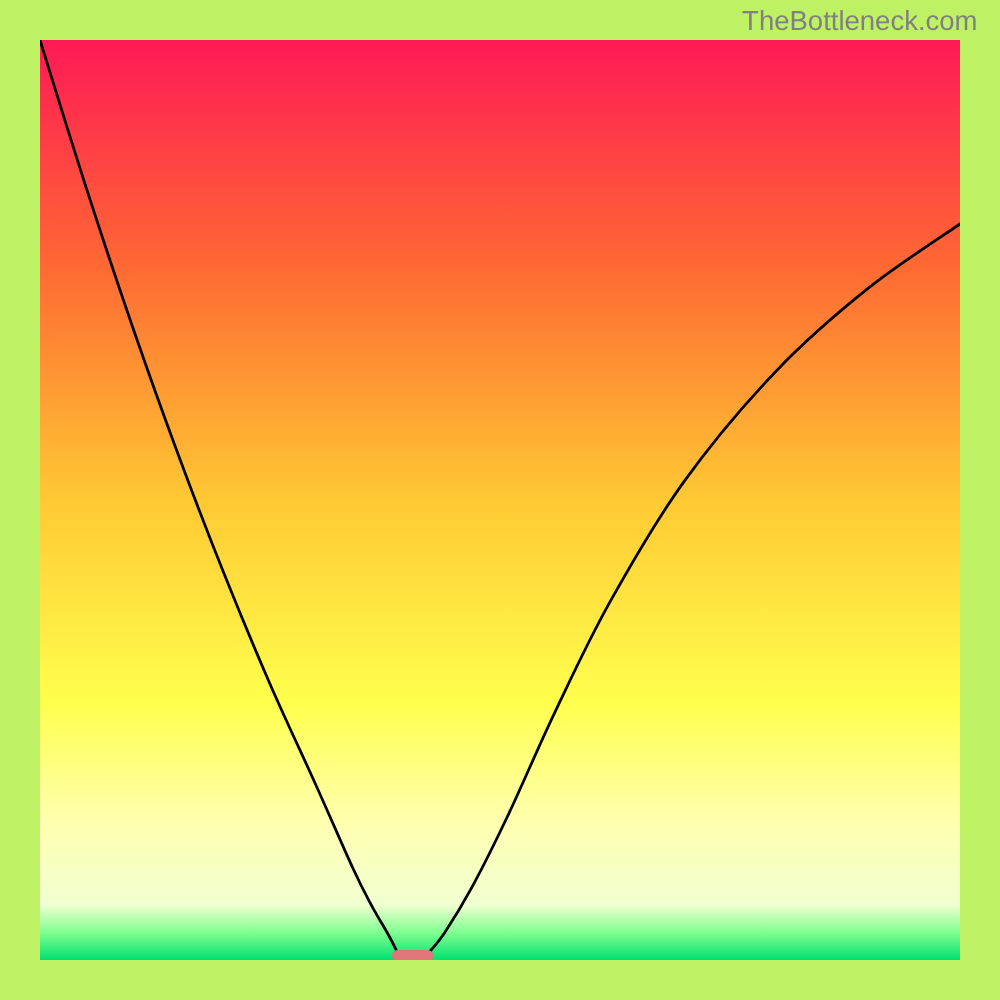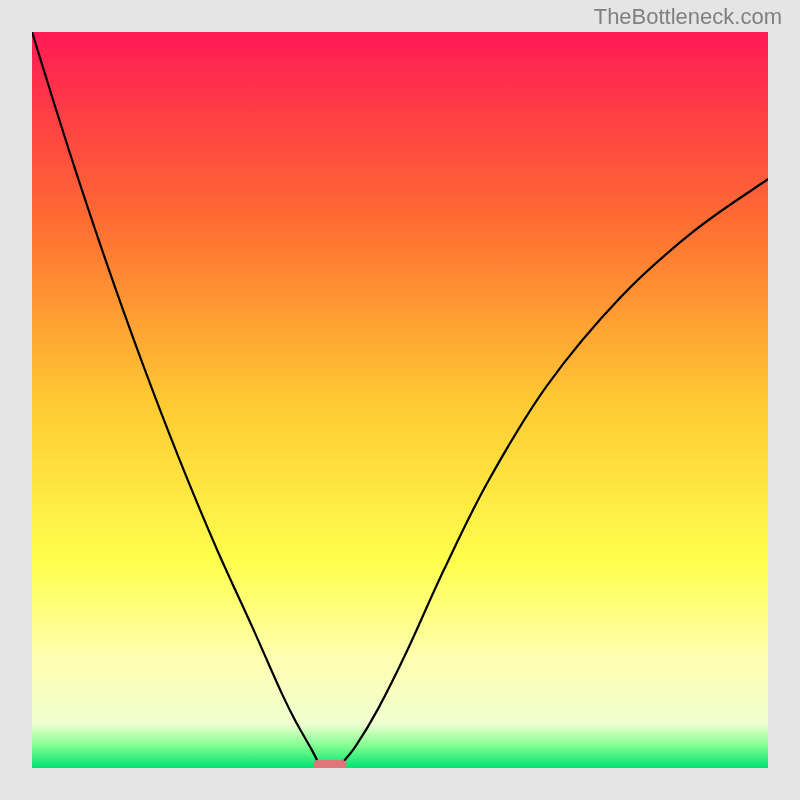--- a/index.html
+++ b/index.html
@@ -8,21 +8,21 @@
     width: 800px;
     height: 800px;
     background: #000;
     font-family: Arial, sans-serif;
     overflow: hidden;
   }
   .chart-container {
     position: relative;
     width: 800px;
     height: 800px;
-    background: #e5e5e5;
+    background: #bef264;
   }
   .watermark {
     position: absolute;
     top: 4px;
     right: 18px;
     color: #808080;
     font-size: 22px;
     font-weight: 500;
     z-index: 10;
   }

